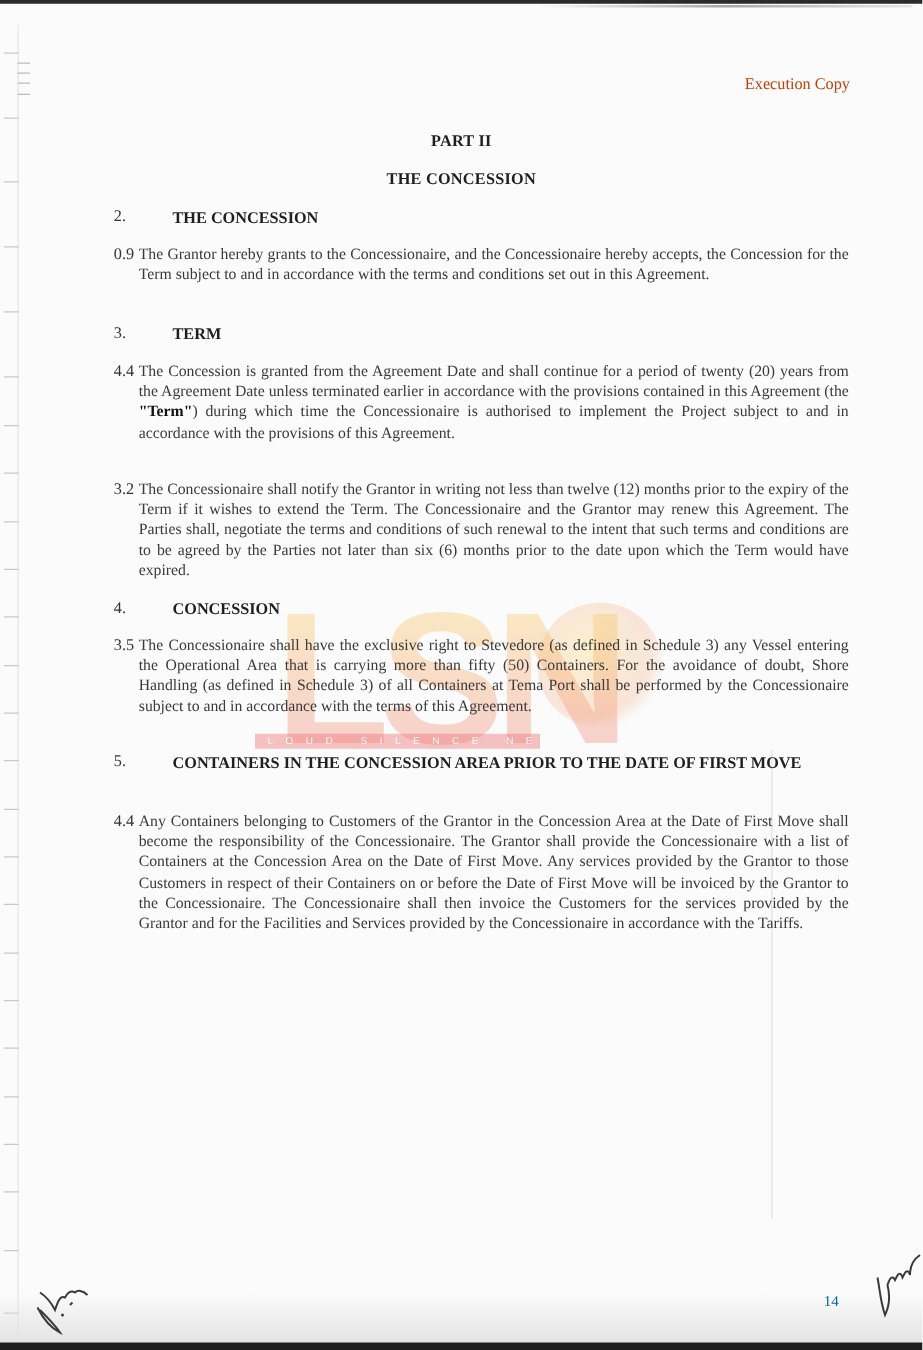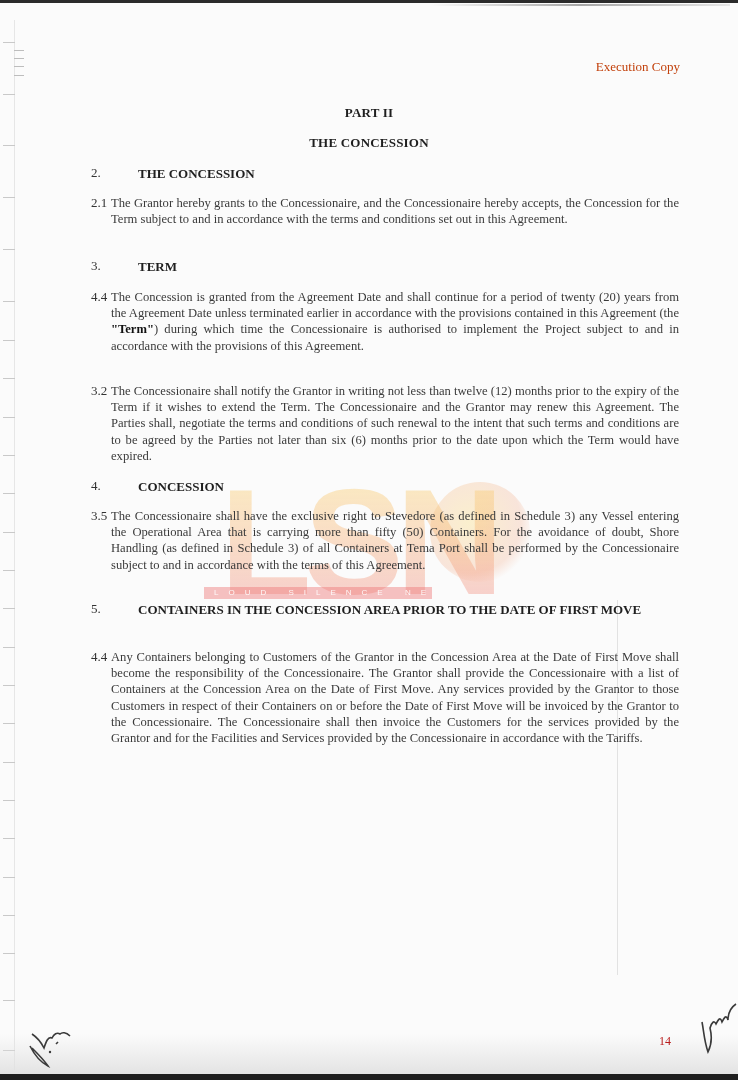--- a/index.html
+++ b/index.html
@@ -70,21 +70,21 @@
       background: radial-gradient(circle at 40% 40%, rgba(250,225,150,0.45), rgba(240,160,120,0.25) 60%, rgba(240,140,140,0) 75%);
     }
     .wm-banner {
       position: absolute; left: 4px; top: 115px; width: 228px; height: 12px;
       background: rgba(238,120,120,0.45);
       font-family: "Liberation Sans", sans-serif; font-size: 8px; letter-spacing: 10px;
       color: rgba(255,255,255,0.9); line-height: 12px; text-align: left; padding-left: 10px; box-sizing: border-box;
       white-space: nowrap; overflow: hidden;
     }
     .page-num {
-      position: absolute; left: 659px; top: 1034px; font-size: 12px; color: #b91c1c;
+      position: absolute; left: 659px; top: 1034px; font-size: 12px; color: #0369a1;
     }
     .sig { position: absolute; }
   </style>
 </head>
 <body>
 
 <div class="topbar"></div>
 <div class="topsmear"></div>
 
 <div>
@@ -131,21 +131,21 @@
   <div class="wm-globe"></div>
   <div class="wm-letters">LSN</div>
   <div class="wm-banner">LOUD SILENCE NEWS</div>
 </div>
 
 <div class="section" style="top:165px">
   <span class="num">2.</span>
   <div class="heading">THE CONCESSION</div>
 </div>
 <div class="section" style="top:195px">
-  <span class="num">2.1</span>
+  <span class="num">0.9</span>
   <div class="para">The Grantor hereby grants to the Concessionaire, and the Concessionaire hereby accepts, the Concession for the Term subject to and in accordance with the terms and conditions set out in this Agreement.</div>
 </div>
 
 <div class="section" style="top:258px">
   <span class="num">3.</span>
   <div class="heading">TERM</div>
 </div>
 <div class="section" style="top:289px">
   <span class="num">4.4</span>
   <div class="para"><span>The Concession is granted from the Agreement Date and shall continue for a period of twenty (20) years from the Agreement Date unless terminated earlier in accordance with the provisions contained in this Agreement (the </span><b>"Term"</b><span>) during which time the Concessionaire is authorised to implement the Project subject to and in accordance with the provisions of this Agreement.</span></div>

